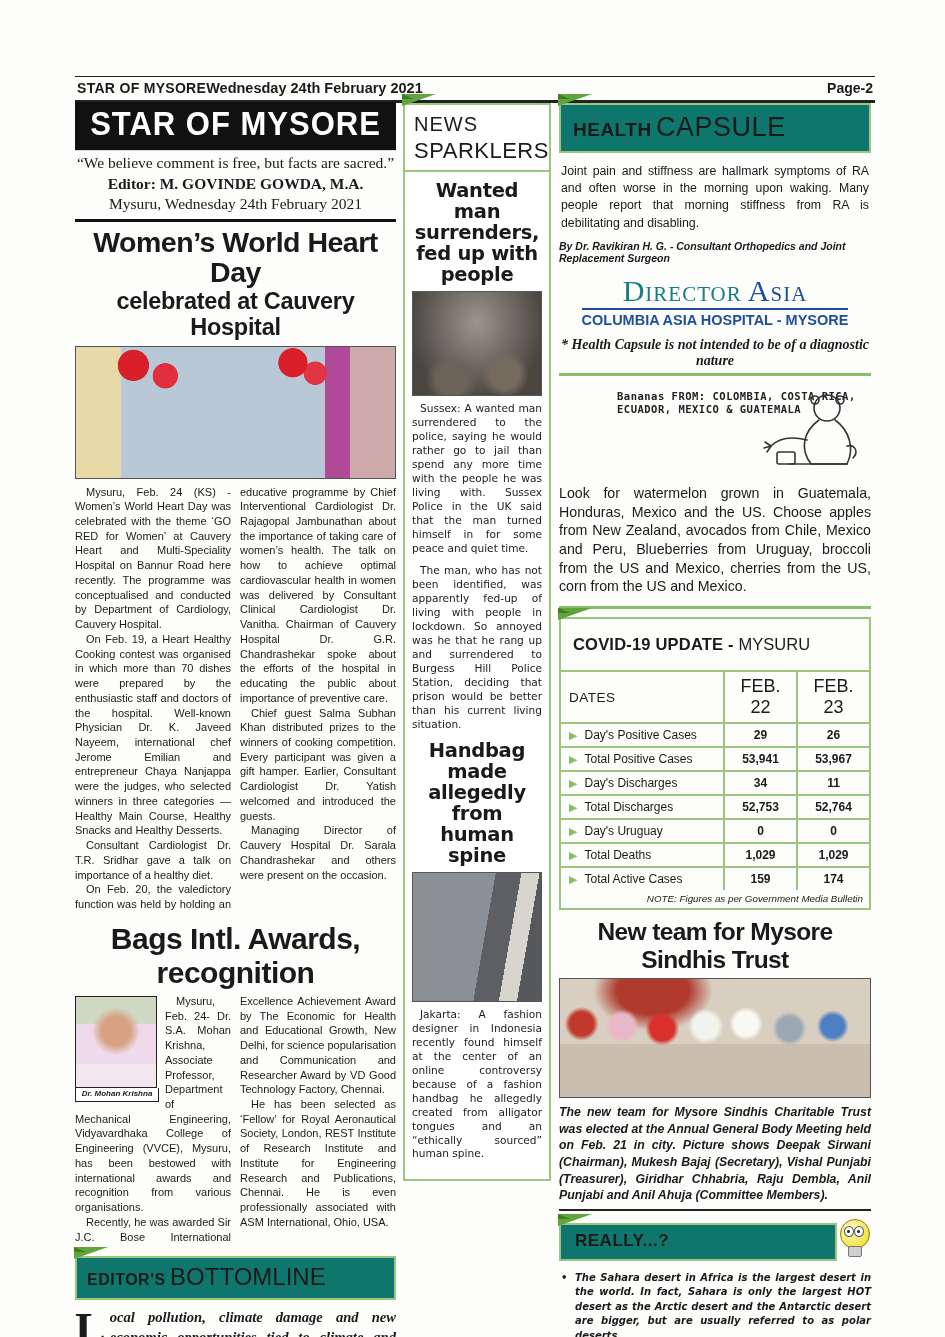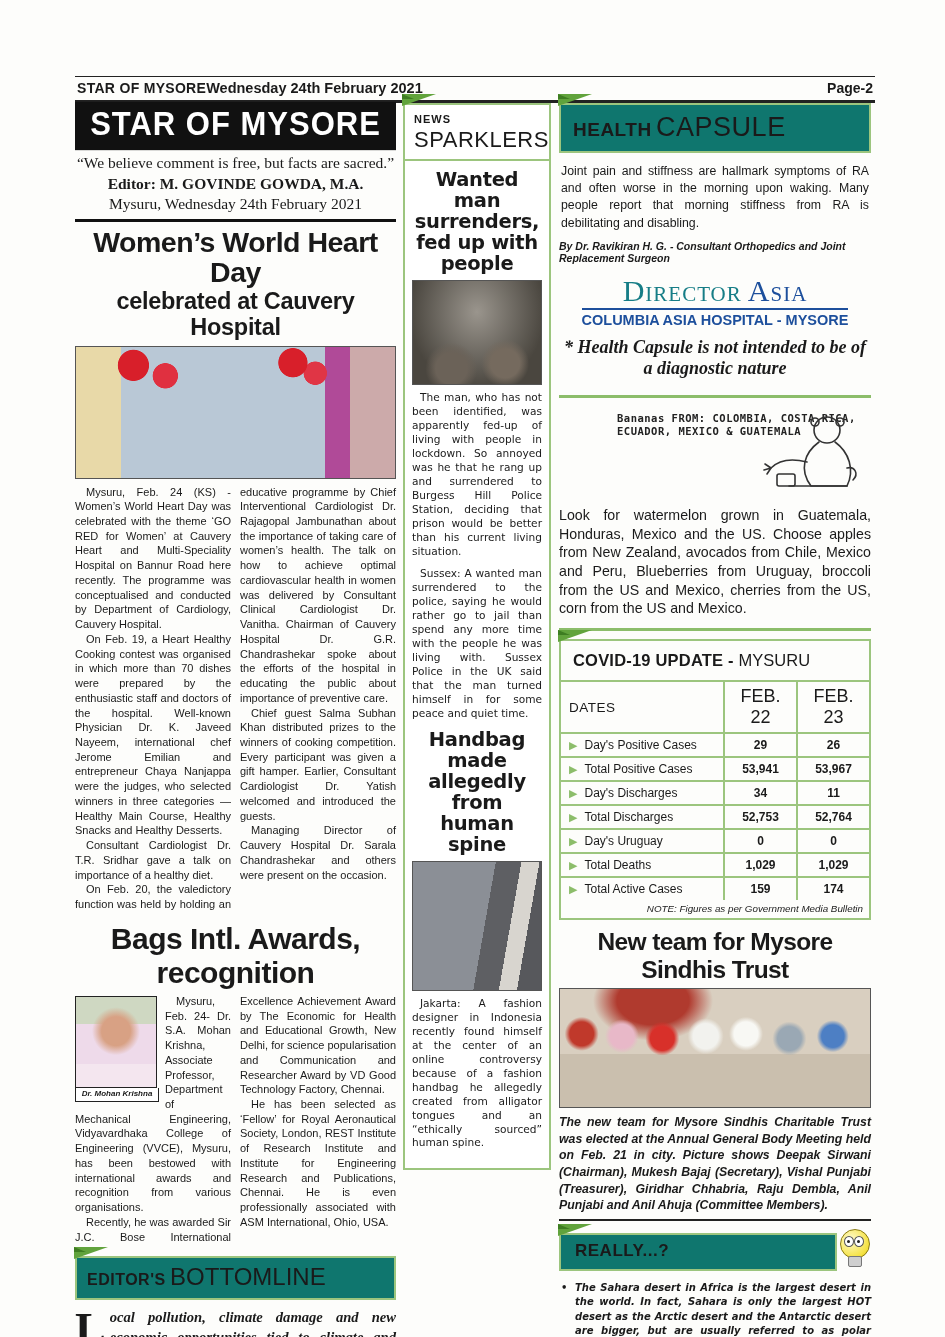--- a/index.html
+++ b/index.html
@@ -61,21 +61,21 @@
   .bottomline-box .sec-bold{font-size:16px}
   .bottomline-box .sec-light{font-size:24px}
   .bottomline-text{font-family:"Liberation Serif",serif;font-weight:bold;font-style:italic;
        font-size:14.6px;line-height:1.36;text-align:justify;margin-top:8px}
   .dropcap{float:left;font-size:46px;line-height:.82;font-weight:bold;font-style:normal;
        padding:3px 4px 0 0;font-family:"Liberation Serif",serif}
 
   
   .mid-box{border:2.5px solid #9cc57e;position:relative;background:#fff;box-sizing:border-box}
   .mid-head{border-bottom:2.5px solid #9cc57e;padding:8px 9px 6px}
-  .mid-head .nb{font-weight:bold;font-size:11px;letter-spacing:1px}
+  .mid-head .nb{font-weight:normal;font-size:20px;letter-spacing:1px}
   .mid-head .ns{font-size:22px;margin-top:2px;letter-spacing:.5px}
   .mid-body{padding:6px 7px 10px}
   .spark-head{font-size:19.5px;font-weight:bold;text-align:center;line-height:1.08;letter-spacing:-.3px;
               font-family:"DejaVu Sans",sans-serif;margin:2px 0 6px}
   .cuffs-photo{height:105px;margin-bottom:6px;
      background:radial-gradient(circle 26px at 30% 85%,#6b6258 60%,transparent),
                 radial-gradient(circle 24px at 72% 80%,#756a5e 60%,transparent),
                 radial-gradient(ellipse at 50% 30%,#9a958d 0%,#4a463f 75%),#3b3833}
   .bag-photo{height:130px;margin:4px 0 6px;
      background:linear-gradient(100deg,#8b8f96 0 55%,#5e5f63 55% 72%,#d8d5cf 72% 84%,#57585c 84%),
@@ -89,30 +89,30 @@
   .health-head .sec-light{font-size:27px;letter-spacing:.5px}
   .health-intro{font-size:12.3px;text-align:justify;line-height:1.4;margin:10px 2px 8px}
   .byline{font-size:10.5px;font-weight:bold;font-style:italic;margin:2px 0 10px}
   .ca-logo{text-align:center;font-family:"Liberation Serif",serif}
   .ca-line1{font-size:30px;letter-spacing:1px}
   .ca-columbia{color:#167d86;font-variant:small-caps}
   .ca-asia{color:#1d4f9c;font-variant:small-caps;margin-left:6px}
   .ca-line2{color:#1d4f9c;font-weight:bold;font-size:14.5px;border-top:2px solid #1d4f9c;
             display:inline-block;padding-top:2px;font-family:"Liberation Sans",sans-serif}
   .disclaimer{font-family:"Liberation Serif",serif;font-weight:bold;font-style:italic;
-       text-align:center;font-size:18px;margin:8px 0 16px}
+       text-align:center;font-size:14px;margin:8px 0 4px}
   .green-rule{border-bottom:3.5px solid #8cbd6a;margin:2px 0 8px}
   .cartoon{display:flex;margin:2px 0 4px;height:96px}
   .cartoon-text{font-family:"DejaVu Sans Mono",monospace;font-size:10.5px;font-weight:bold;
        line-height:1.3;padding-left:58px;padding-top:6px;letter-spacing:.5px;color:#222}
   .cartoon-art{flex:1;position:relative}
   .tip{font-size:14.2px;text-align:justify;line-height:1.32;margin:2px 0 10px}
 
   .covid-box{border:2.5px solid #9cc57e;position:relative;margin-top:8px;box-sizing:border-box}
-  .covid-title{padding:10px 12px;font-size:16.5px;border-bottom:2.5px solid #9cc57e}
+  .covid-title{padding:16px 12px;font-size:16.5px;border-bottom:2.5px solid #9cc57e}
   .covid-title b{letter-spacing:.2px}
   .covid-grid{font-size:12px}
   .covid-row{display:grid;grid-template-columns:1fr 73px 73px;border-bottom:2px solid #9cc57e;align-items:center}
   .covid-row:last-child{border-bottom:none}
   .covid-row>div{padding:4px 4px}
   .covid-row .lbl{display:flex;align-items:center;gap:7px;padding-left:8px}
   .covid-row .val{text-align:center;font-weight:bold;border-left:2px solid #9cc57e}
   .covid-row.head .lbl{font-size:13.5px;letter-spacing:.5px}
   .covid-row.head .val{font-weight:normal;font-size:18px}
   .arrow{color:#8cbd6a;font-size:11px;line-height:1}
@@ -204,22 +204,22 @@
   <div class="mid-box">
     <div class="fold"></div>
     <div class="mid-head">
       <div class="nb">NEWS</div>
       <div class="ns">SPARKLERS</div>
     </div>
     <div class="mid-body">
       <div class="spark-head">Wanted man surrenders, fed up with people</div>
       <div class="photo cuffs-photo"></div>
       <div class="spark-text">
+          <p>Sussex: A wanted man surrendered to the police, saying he would rather go to jail than spend any more time with the people he was living with. Sussex Police in the UK said that the man turned himself in for some peace and quiet time.</p>
           <p>The man, who has not been identified, was apparently fed-up of living with people in lockdown. So annoyed was he that he rang up and surrendered to Burgess Hill Police Station, deciding that prison would be better than his current living situation.</p>
-          <p>Sussex: A wanted man surrendered to the police, saying he would rather go to jail than spend any more time with the people he was living with. Sussex Police in the UK said that the man turned himself in for some peace and quiet time.</p>
         </div>
       <div class="spark-head">Handbag made allegedly from human spine</div>
       <div class="photo bag-photo"></div>
       <div class="spark-text">
           <p>Jakarta: A fashion designer in Indonesia recently found himself at the center of an online controversy because of a fashion handbag he allegedly created from alligator tongues and an “ethically sourced” human spine.</p>
         </div>
     </div>
   </div>
 </div>
 

